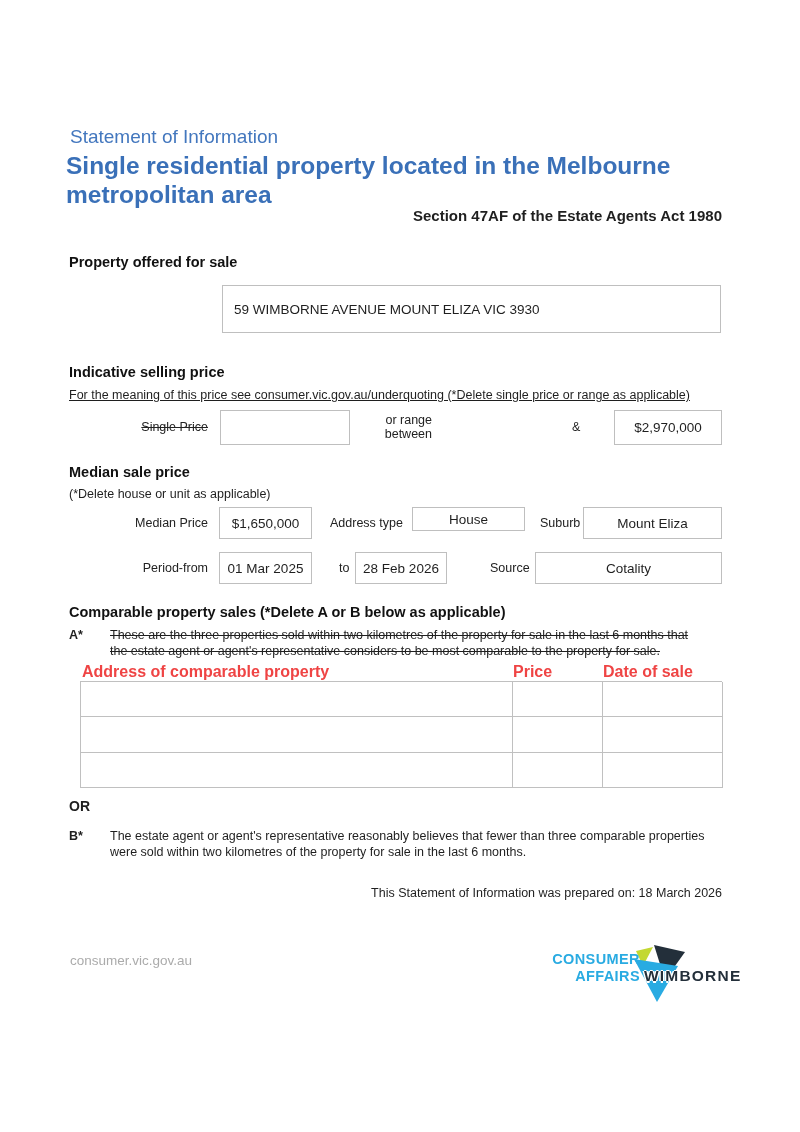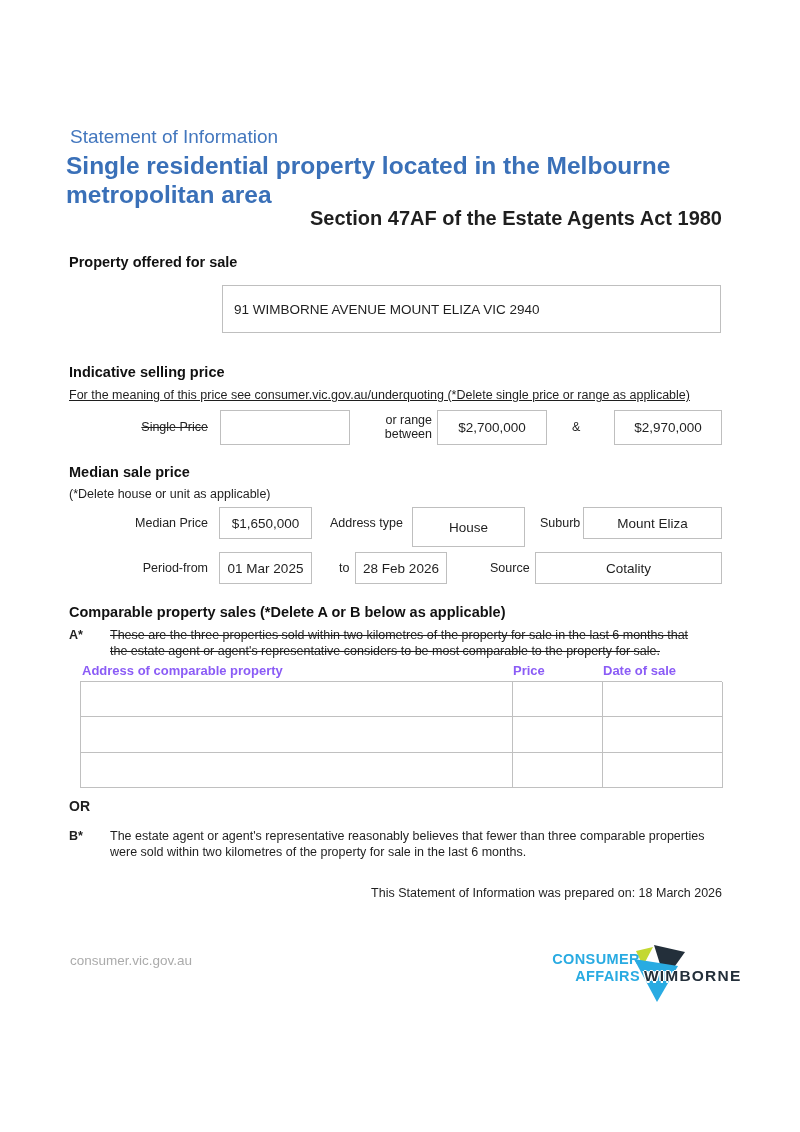--- a/index.html
+++ b/index.html
@@ -9,21 +9,21 @@
     width:800px; height:1132px;
     background:#ffffff;
     font-family:"Liberation Sans", sans-serif;
     color:#1f1f1f;
     overflow:hidden;
   }
   .abs { position:absolute; }
 
   .eyebrow { left:70px; top:126px; font-size:19px; color:#4377BE; }
   .doc-title { left:66px; top:151px; width:630px; font-size:24.5px; font-weight:bold; color:#3A70B8; line-height:29px; }
-  .section-ref { right:78px; top:207px; font-size:20px; font-weight:bold; text-align:left; }
+  .section-ref { right:78px; top:207px; font-size:15px; font-weight:bold; text-align:left; }
 
   .sec-heading { font-size:14.5px; font-weight:bold; color:#111; }
 
   .label { font-size:12.5px; color:#222; }
   .label-gray { font-size:12.5px; color:#8C8C8C; }
   .right-lab { text-align:right; }
 
   .box {
     position:absolute;
     border:1px solid #BFBFBF;
@@ -42,21 +42,21 @@
   .cmp-table {
     left:80px; top:681px; width:642px; height:107px;
     display:grid;
     grid-template-columns:432px 90px 120px;
     grid-template-rows:repeat(3, 1fr);
     border-top:1px solid #C0C0C0;
     border-left:1px solid #C0C0C0;
   }
   .cmp-cell { border-right:1px solid #C0C0C0; border-bottom:1px solid #C0C0C0; }
 
-  .th { font-size:13px; font-weight:bold; color:#8b5cf6; }
+  .th { font-size:16px; font-weight:bold; color:#ef4444; }
 
   .prepared { right:78px; top:886px; font-size:12.5px; text-align:right; }
   .site { left:70px; top:953px; font-size:13.5px; color:#ABABAB; }
 
   .logo { left:548px; top:942px; width:176px; height:62px; }
   .logo-line { position:absolute; right:84px; font-size:14.5px; font-weight:bold;
                letter-spacing:0.4px; color:#29ABE2; text-align:right; }
   .logo-mark { position:absolute; left:86px; top:3px; }
   .logo-victoria {
     position:absolute; left:96px; top:25px;
@@ -68,48 +68,45 @@
 <body>
 
 <div class="page">
 
   <div class="abs eyebrow">Statement of Information</div>
   <div class="abs doc-title">Single residential property located in the Melbourne metropolitan area</div>
   <div class="abs section-ref">Section 47AF of the Estate Agents Act 1980</div>
 
   <div class="abs sec-heading" style="left:69px; top:254px;">Property offered for sale</div>
   <div class="box left-text" style="left:222px; top:285px; width:499px; height:48px;">
-    <span>91 WIMBORNE AVENUE MOUNT ELIZA VIC 2940</span>
+    <span>59 WIMBORNE AVENUE MOUNT ELIZA VIC 3930</span>
   </div>
 
   <div class="abs sec-heading" style="left:69px; top:364px;">Indicative selling price</div>
   <div class="abs note" style="left:69px; top:388px;text-decoration:underline;">For the meaning of this price see consumer.vic.gov.au/underquoting (*Delete single price or range as applicable)</div>
 
   <div class="abs label strike right-lab" style="left:70px; top:420px; width:138px;">Single Price</div>
   <div class="box" style="left:220px; top:410px; width:130px; height:35px;">
     <span></span>
   </div>
   <div class="abs label right-lab" style="left:376px; top:413px; width:56px;">or range between</div>
-  <div class="box" style="left:437px; top:410px; width:110px; height:35px;">
-    <span>$2,700,000</span>
-  </div>
   <div class="abs label" style="left:572px; top:420px;">&amp;</div>
   <div class="box" style="left:614px; top:410px; width:108px; height:35px;">
     <span>$2,970,000</span>
   </div>
 
   <div class="abs sec-heading" style="left:69px; top:464px;">Median sale price</div>
   <div class="abs note" style="left:69px; top:487px;">(*Delete house or unit as applicable)</div>
 
   <div class="abs label right-lab" style="left:70px; top:516px; width:138px;">Median Price</div>
   <div class="box" style="left:219px; top:507px; width:93px; height:32px;">
     <span>$1,650,000</span>
   </div>
   <div class="abs label" style="left:330px; top:516px;">Address type</div>
-  <div class="box" style="left:412px; top:507px; width:113px; height:40px;">
+  <div class="box" style="left:412px; top:507px; width:113px; height:24px;">
     <span>House</span>
   </div>
   <div class="abs label" style="left:540px; top:516px;">Suburb</div>
   <div class="box" style="left:583px; top:507px; width:139px; height:32px;">
     <span>Mount Eliza</span>
   </div>
 
   <div class="abs label right-lab" style="left:70px; top:561px; width:138px;">Period-from</div>
   <div class="box" style="left:219px; top:552px; width:93px; height:32px;">
     <span>01 Mar 2025</span>

